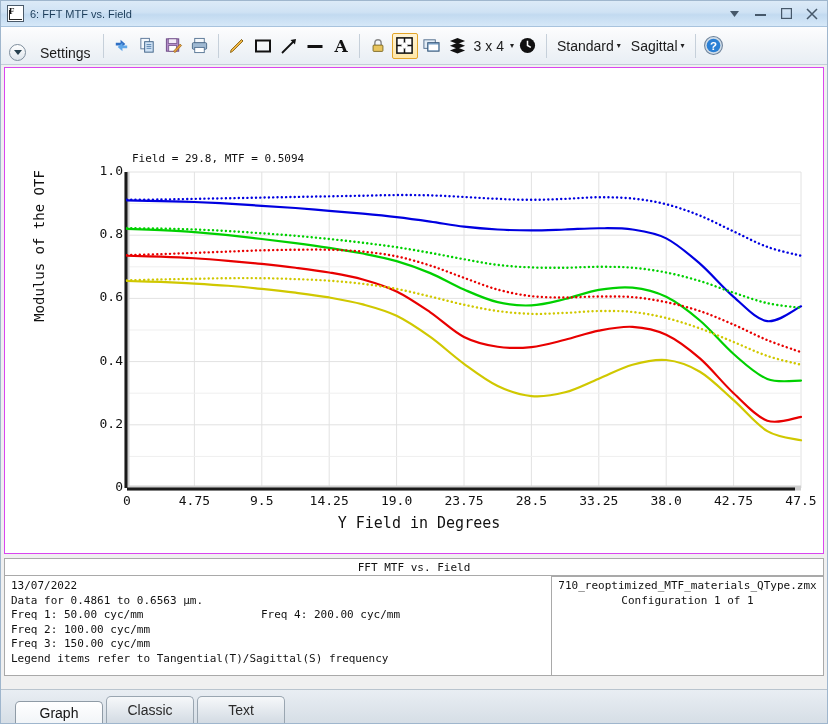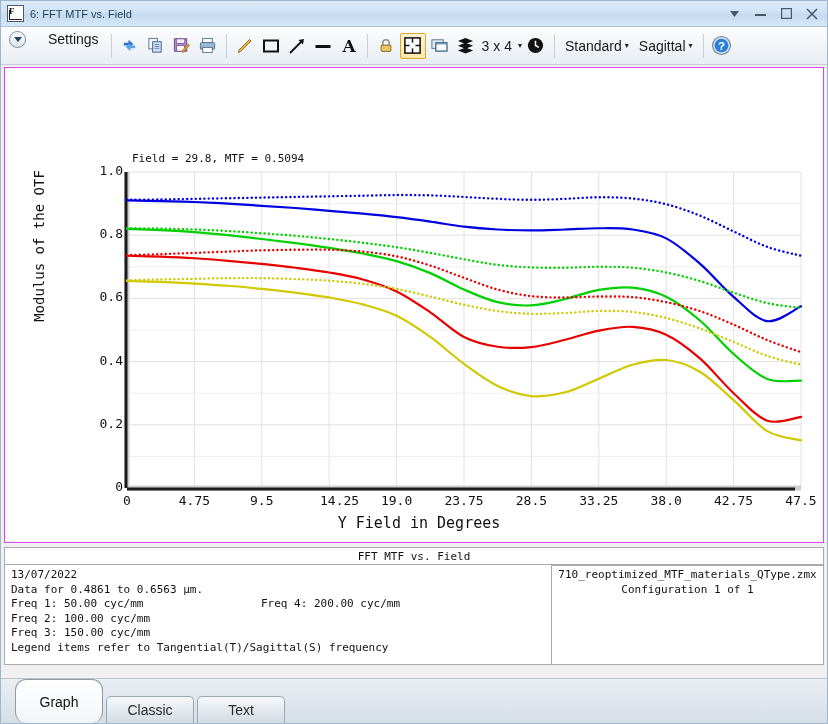--- a/index.html
+++ b/index.html
@@ -48,21 +48,21 @@
   .tb-btn.close { font-size:14px; }
   .tb-btn svg { display:block; }
   
   .toolbar {
     height:38px; flex:0 0 38px;
     background:linear-gradient(to bottom,#fdfdfe 0%,#f2f5f8 50%,#e8eef4 100%);
     border-bottom:1px solid #c3ced9;
     display:flex; align-items:center; padding:0 6px;
     gap:2px;
   }
-  .settings-btn { display:flex;align-items:flex-start;gap:22px;padding:0 6px 0 2px;height:30px;cursor:default; }
+  .settings-btn { display:flex;align-items:flex-end;gap:14px;padding:0 6px 0 2px;height:30px;cursor:default; }
   .settings-circle {
     width:17px;height:17px;border-radius:50%;
     border:1px solid #7d8d9c;
     background:linear-gradient(to bottom,#ffffff,#dde5ec);
     display:flex;align-items:center;justify-content:center;
     font-size:8px;color:#2b3b49;
   }
   .settings-label { font-size:14px;color:#1b1b1b; }
   .sep { width:1px;height:24px;background:#c6d0da;margin:0 4px; }
   .ic { width:24px;height:24px;display:flex;align-items:center;justify-content:center;position:relative; }
@@ -134,21 +134,21 @@
     height:27px; min-width:88px; padding:0 16px;
     display:flex;align-items:center;justify-content:center;
     font-size:14px; color:#2a2a2a;
     border:1px solid #9aa6b1; border-bottom:none;
     border-radius:5px 5px 0 0;
     background:linear-gradient(to bottom,#f6f8fa,#d3dbe3);
     margin-right:3px;
   }
   .tab.active {
     background:linear-gradient(to bottom,#ffffff,#f2f5f8);
-    height:44px; border-color:#8f9ba6; color:#111;border-radius:11px;
+    height:22px; border-color:#8f9ba6; color:#111;
   }
 </style>
 </head>
 <body>
 
 <div class="window">
 
   <div class="titlebar">
     <div class="title-icon">
       <span class="glyph">F</span>
@@ -335,21 +335,21 @@
         <div class="ytick" style="top: 347.8px;">0.2</div>
         <div class="ytick" style="top: 284.6px;">0.4</div>
         <div class="ytick" style="top: 221.4px;">0.6</div>
         <div class="ytick" style="top: 158.2px;">0.8</div>
         <div class="ytick" style="top: 95px;">1.0</div>
       </div>
     <div id="xticks">
         <div class="xtick" style="left: 92px; top: 425px;">0</div>
         <div class="xtick" style="left: 159.4px; top: 425px;">4.75</div>
         <div class="xtick" style="left: 226.8px; top: 425px;">9.5</div>
-        <div class="xtick" style="left: 294.2px; top: 425px; text-align: right;">14.25</div>
+        <div class="xtick" style="left: 294.2px; top: 425px;">14.25</div>
         <div class="xtick" style="left: 361.6px; top: 425px;">19.0</div>
         <div class="xtick" style="left: 429px; top: 425px;">23.75</div>
         <div class="xtick" style="left: 496.4px; top: 425px;">28.5</div>
         <div class="xtick" style="left: 563.8px; top: 425px;">33.25</div>
         <div class="xtick" style="left: 631.2px; top: 425px;">38.0</div>
         <div class="xtick" style="left: 698.6px; top: 425px;">42.75</div>
         <div class="xtick" style="left: 766px; top: 425px;">47.5</div>
       </div>
     <svg id="plot" width="828" height="520" style="position:absolute;left:0;top:0">
         <line x1="122" y1="104" x2="122" y2="420" stroke="#e2e2e2" stroke-width="1"></line>

